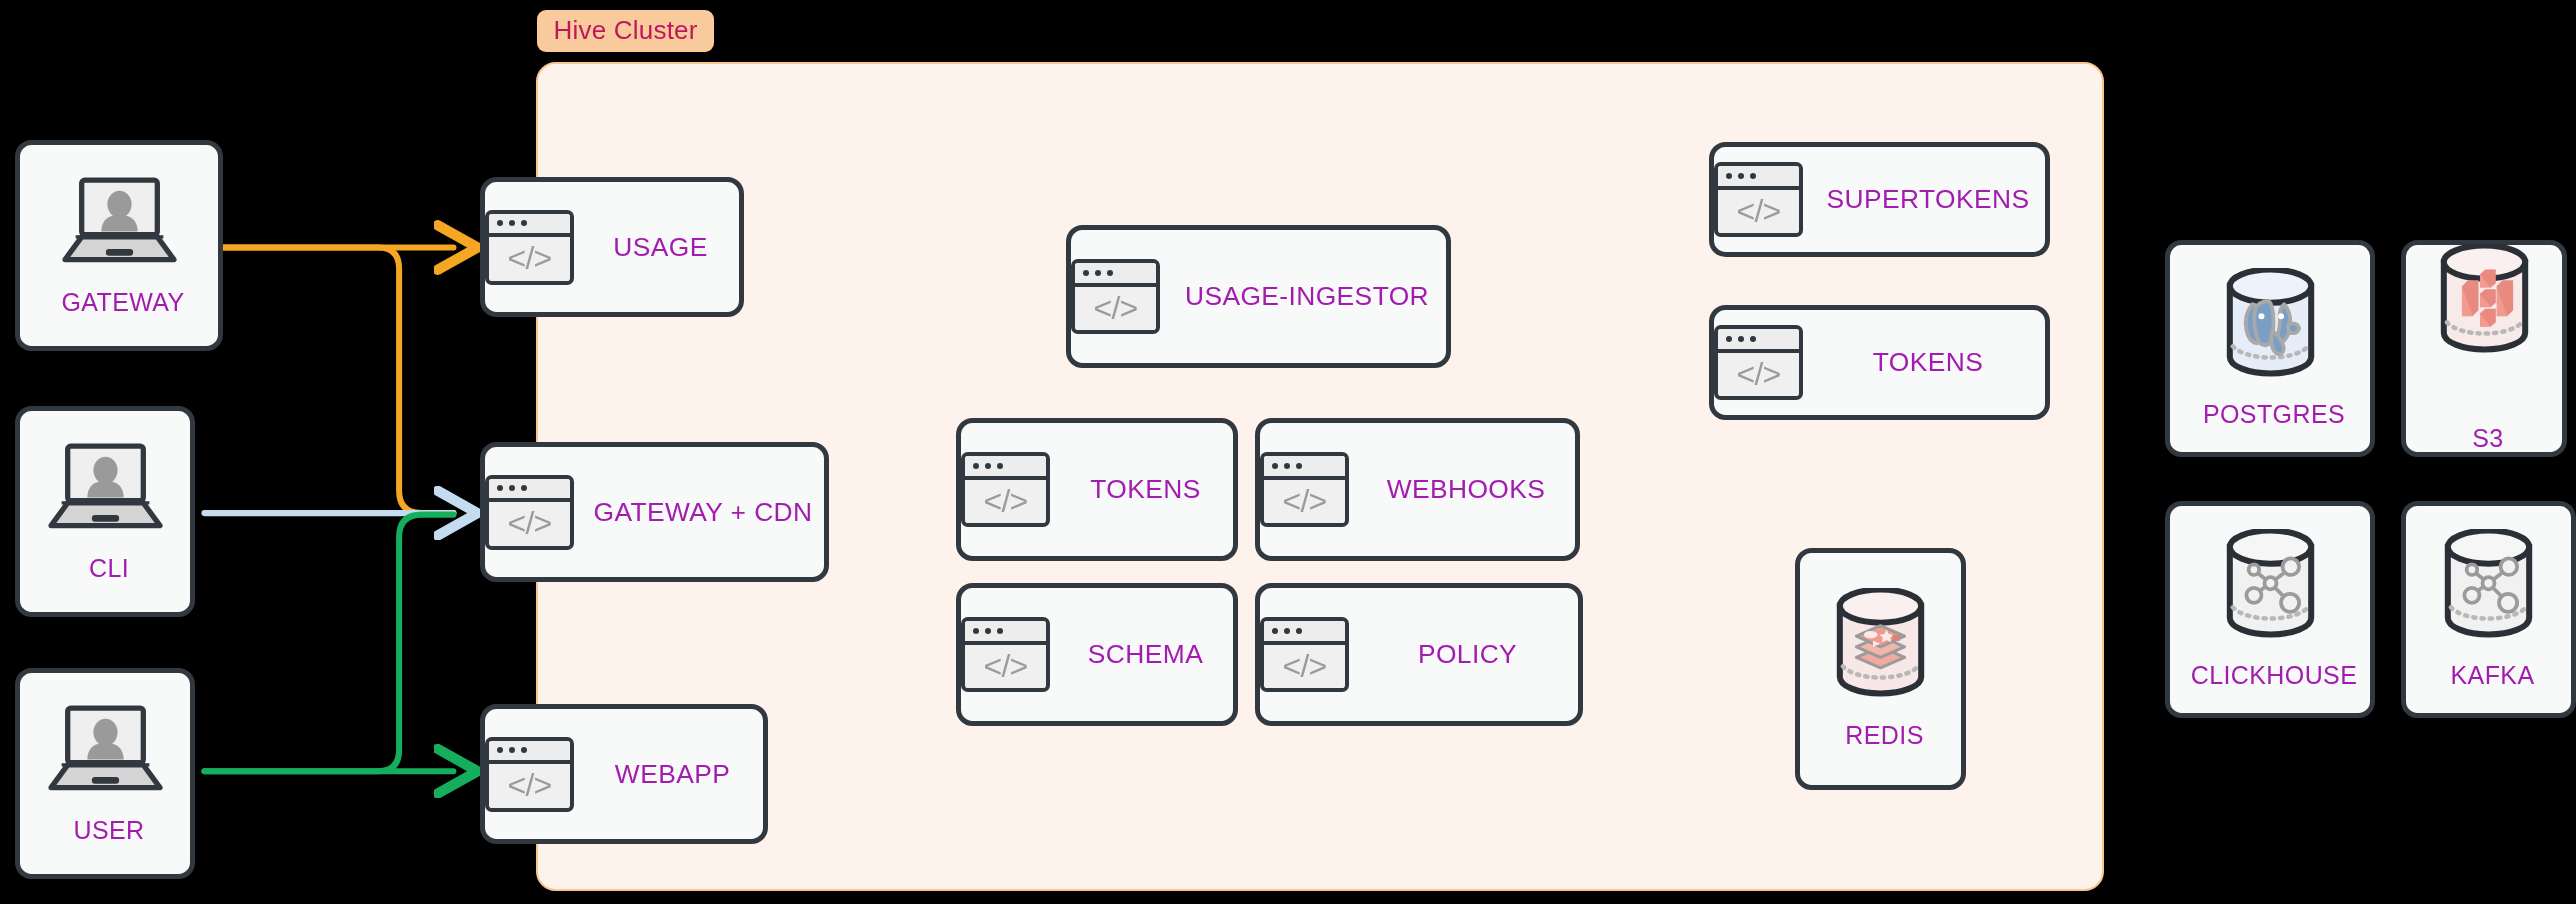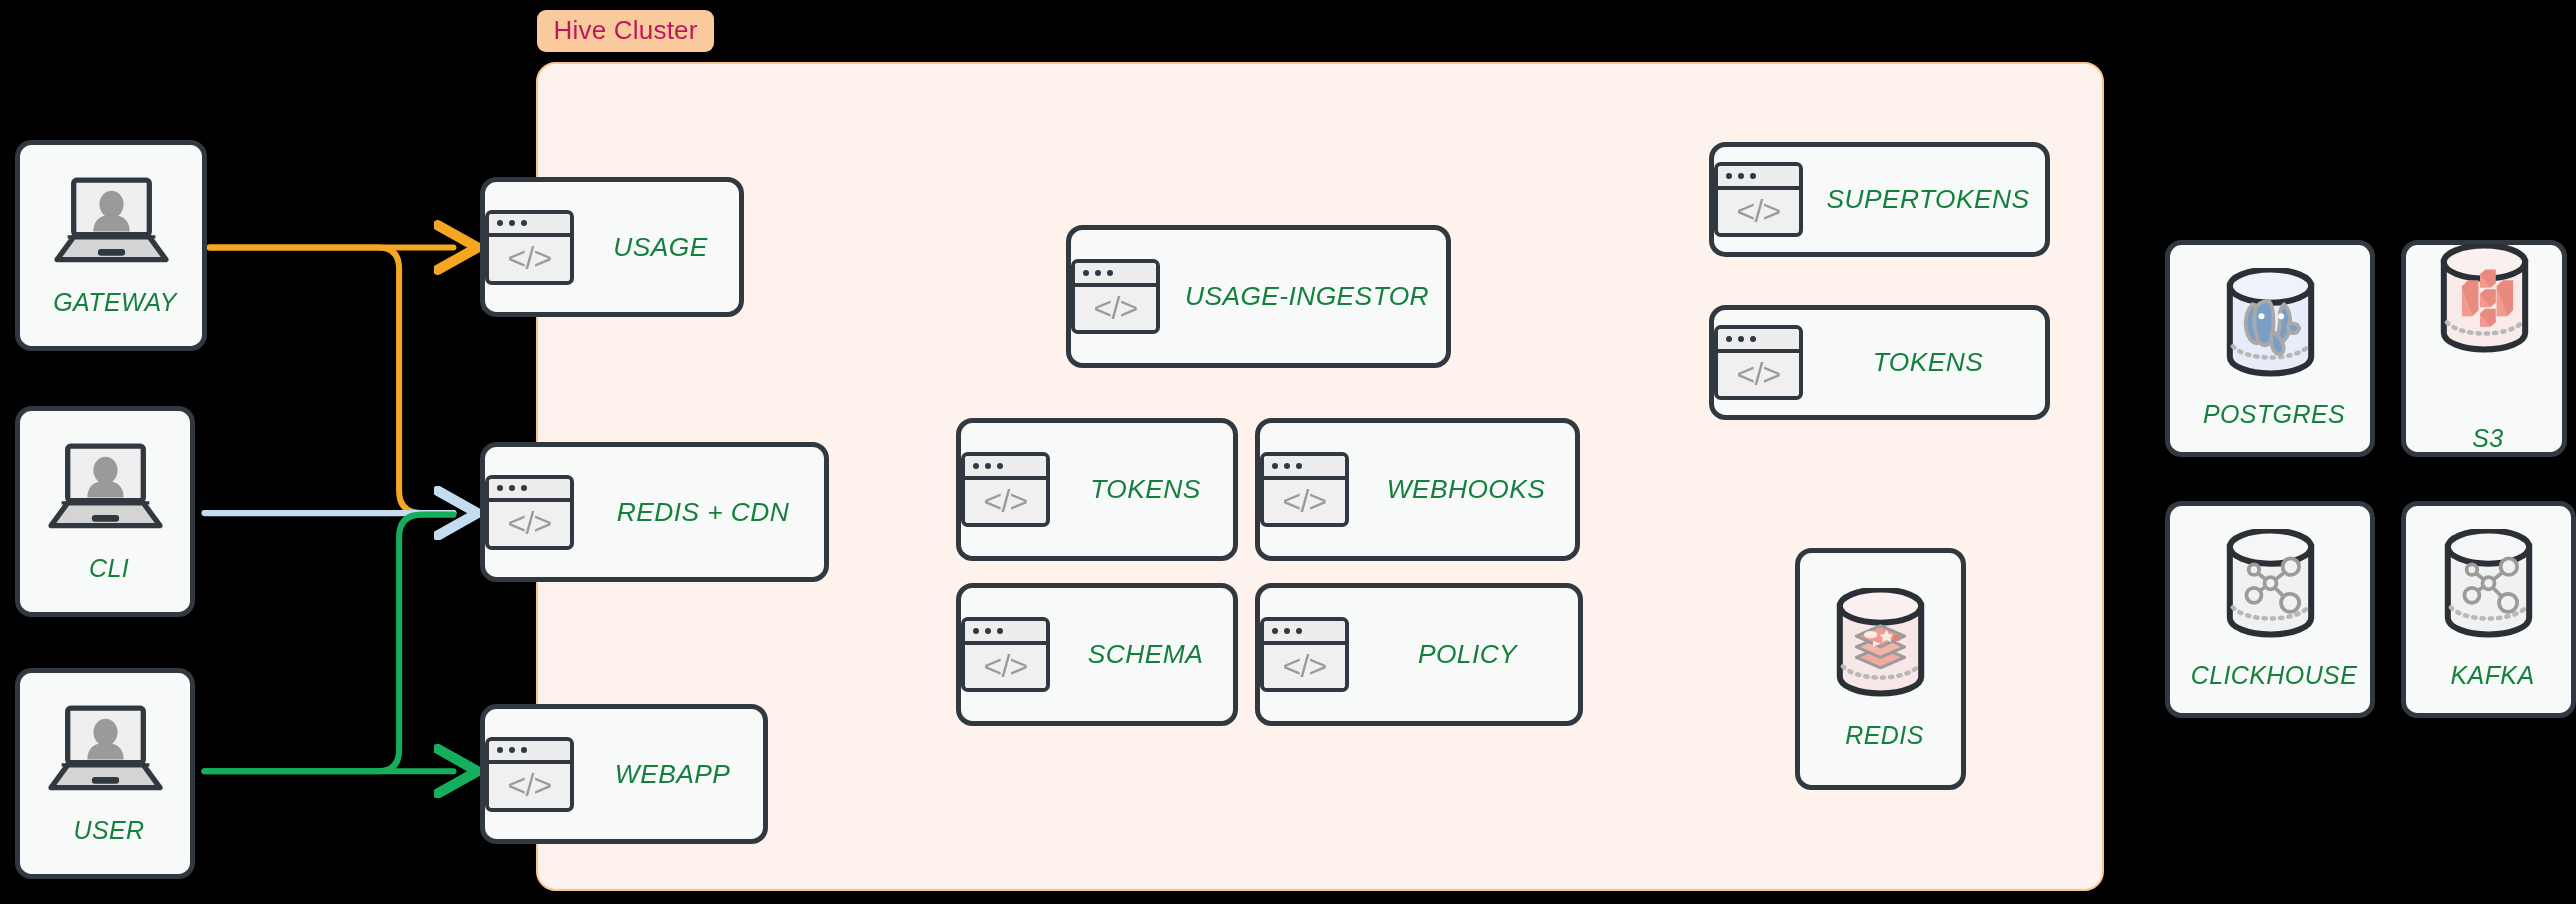--- a/index.html
+++ b/index.html
@@ -56,23 +56,22 @@
     border: 5.3px solid #323840;
     border-radius: 16.6px;
     display: flex;
     align-items: center;
   }
   .node.vertical {
     flex-direction: column;
     justify-content: center;
   }
   .node-label {
-    font-style: italic;
     font-size: 26.4px;
-    color: #15803d;
+    color: #a21caf;
     letter-spacing: 0.4px;
     white-space: nowrap;
     margin-left: 8px;
   }
   .node.horizontal .node-label { flex: 1; text-align: center; padding: 0 9px; }
   .node.vertical .node-label { margin-top: 19.6px; font-size: 25px; }
 
   
   .win-icon {
     width: 89px;
@@ -151,21 +150,21 @@
 
     <path d="M 277,328 L 500,328 Q 528,328 528,356 L 528,650 Q 528,680 558,680 L 600,680" fill="none" stroke="#F5A623" stroke-width="8" stroke-linecap="round" stroke-linejoin="round"></path>
 
     <path d="M 270,680 L 600,680" fill="none" stroke="#C5DCF0" stroke-width="8" stroke-linecap="round" marker-end="url(#ah-blue)"></path>
 
     <path d="M 270,1022 L 500,1022 Q 528,1022 528,994 L 528,712 Q 528,682 558,682 L 600,682" fill="none" stroke="#14AE5C" stroke-width="8" stroke-linecap="round" stroke-linejoin="round"></path>
 
     <path d="M 270,1022 L 600,1022" fill="none" stroke="#14AE5C" stroke-width="8" stroke-linecap="round" marker-end="url(#ah-green)"></path>
   </svg>
 
-  <div class="node vertical" style="left:15px; top:140px; width:192px; height:211px;">
+  <div class="node vertical" style="left:15px; top:140px; width:208px; height:211px;">
     <span class="laptop-icon">
       <svg viewBox="0 0 160 124" width="121" height="94">
         <rect x="30" y="8" width="100" height="72" rx="4" fill="#EFEFEF" stroke="#323840" stroke-width="7"></rect>
         <ellipse cx="80" cy="40" rx="16" ry="18" fill="#9a9a9a"></ellipse>
         <path d="M56,76 q0,-22 24,-22 q24,0 24,22 z" fill="#9a9a9a"></path>
         <line x1="22" y1="83" x2="138" y2="83" stroke="#323840" stroke-width="4" stroke-dasharray="6 5"></line>
         <path d="M30,83 L130,83 L152,113 L8,113 Z" fill="#D4D4D4" stroke="#323840" stroke-width="7" stroke-linejoin="round"></path>
         <rect x="62" y="99" width="36" height="9" rx="4" fill="#323840"></rect>
       </svg>
     </span>
@@ -214,21 +213,21 @@
 
   <div class="node horizontal" style="left:480px; top:442px; width:349px; height:140px;">
     <span class="win-icon">
       <span class="win-bar">
         <i class="win-dot"></i>
         <i class="win-dot"></i>
         <i class="win-dot"></i>
       </span>
       <span class="win-body">&lt;/&gt;</span>
     </span>
-    <span class="node-label">REDIS + CDN</span>
+    <span class="node-label">GATEWAY + CDN</span>
   </div>
 
   <div class="node horizontal" style="left:480px; top:704px; width:288px; height:140px;">
     <span class="win-icon">
       <span class="win-bar">
         <i class="win-dot"></i>
         <i class="win-dot"></i>
         <i class="win-dot"></i>
       </span>
       <span class="win-body">&lt;/&gt;</span>

